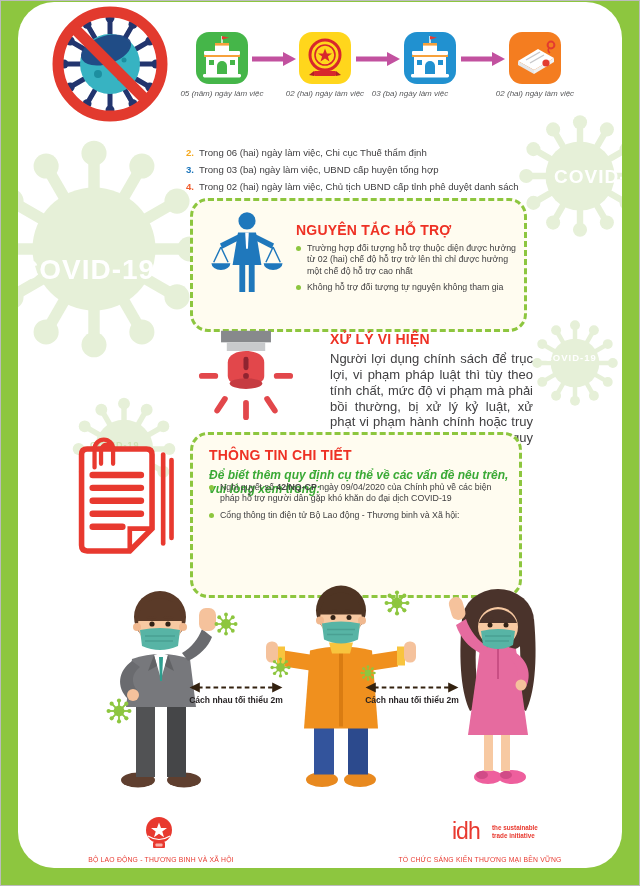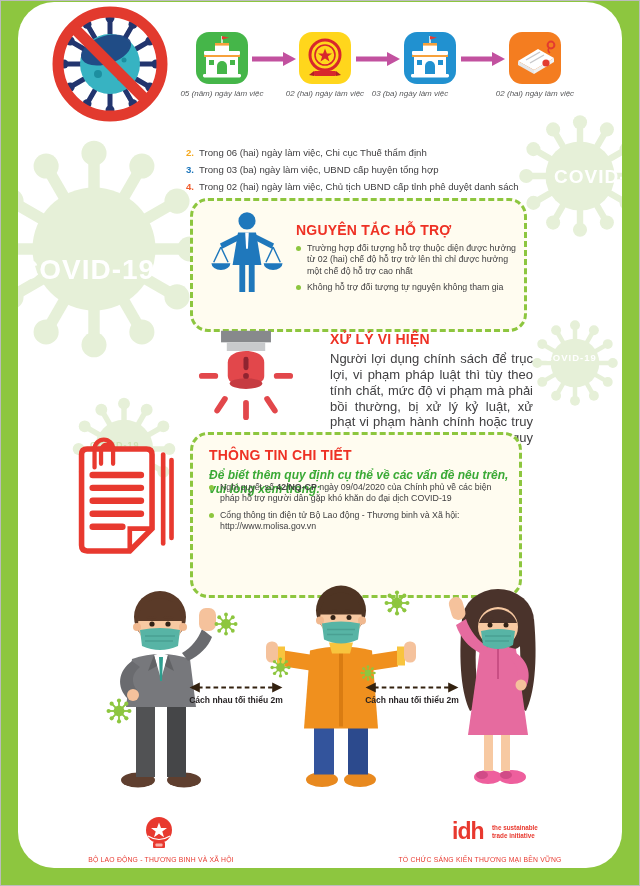--- a/index.html
+++ b/index.html
@@ -32,21 +32,21 @@
   .violation-body{position:absolute;font-size:13px;line-height:1.22;text-align:justify;
     color:#414042;}
   .intro-green{position:absolute;color:#3aa935;font-weight:bold;font-style:italic;font-size:12px;}
   .link{display:block;color:#414042;}
   
   .dist-label{position:absolute;width:140px;text-align:center;font-size:8.5px;
     font-weight:bold;color:#231f20;}
   
   .foot-org{position:absolute;font-size:6.8px;color:#e8392f;text-align:center;
     letter-spacing:.2px;}
-  .idh-word{position:absolute;font-size:23px;font-weight:bold;color:#e8392f;
+  .idh-word{position:absolute;font-size:23px;font-weight:normal;color:#e8392f;
     letter-spacing:-1px;line-height:1;}
   .idh-tag{position:absolute;font-size:6.3px;font-weight:bold;color:#e8392f;line-height:1.2;}
 </style>
 </head>
 <body>
 
 <svg width="0" height="0" style="position:absolute">
   <symbol id="bgvirus" viewBox="0 0 100 100">
     <g stroke="currentColor" stroke-width="5">
       <line x1="50" y1="50" x2="92" y2="50"></line>
@@ -315,21 +315,21 @@
     <div class="gbox" style="left:172px;top:430px;width:332px;height:166px">
       <div class="h-red" style="left:16px;top:12px">THÔNG TIN CHI TIẾT</div>
       <div class="intro-green" style="left:16px;top:33px">Để biết thêm quy định cụ thể về các vấn đề nêu trên, vui lòng xem trong:</div>
       <div class="abs" style="left:16px;top:47px;width:302px">
         <div class="bullet">
           <span class="dot"></span>
           <span class="bt"><span>Nghị quyết số </span><b>42/NQ-CP</b><span> ngày 09/04/2020 của Chính phủ về các biện pháp hỗ trợ người dân gặp khó khăn do đại dịch COVID-19</span></span>
         </div>
         <div class="bullet">
           <span class="dot"></span>
-          <span class="bt"><span>Cổng thông tin điện tử Bộ Lao động - Thương binh và Xã hội:</span><span class="link">http://www.molisa.gov.vn</span></span>
+          <span class="bt"><span>Cổng thông tin điện tử Bộ Lao động - Thương binh và Xã hội:</span></span>
         </div>
       </div>
     </div>
 
     <svg class="abs" style="left:78px;top:581px;width:140px;height:208px" viewBox="0 0 140 208">
       <ellipse cx="42" cy="197" rx="17" ry="7.5" fill="#5f3f2f"></ellipse>
       <ellipse cx="88" cy="197" rx="17" ry="7.5" fill="#5f3f2f"></ellipse>
       <rect x="40" y="116" width="19" height="78" fill="#515254"></rect>
       <rect x="71" y="116" width="19" height="78" fill="#454648"></rect>
       <path d="M36,76 Q65,66 94,76 L100,124 L30,124 Z" fill="#77787c"></path>

